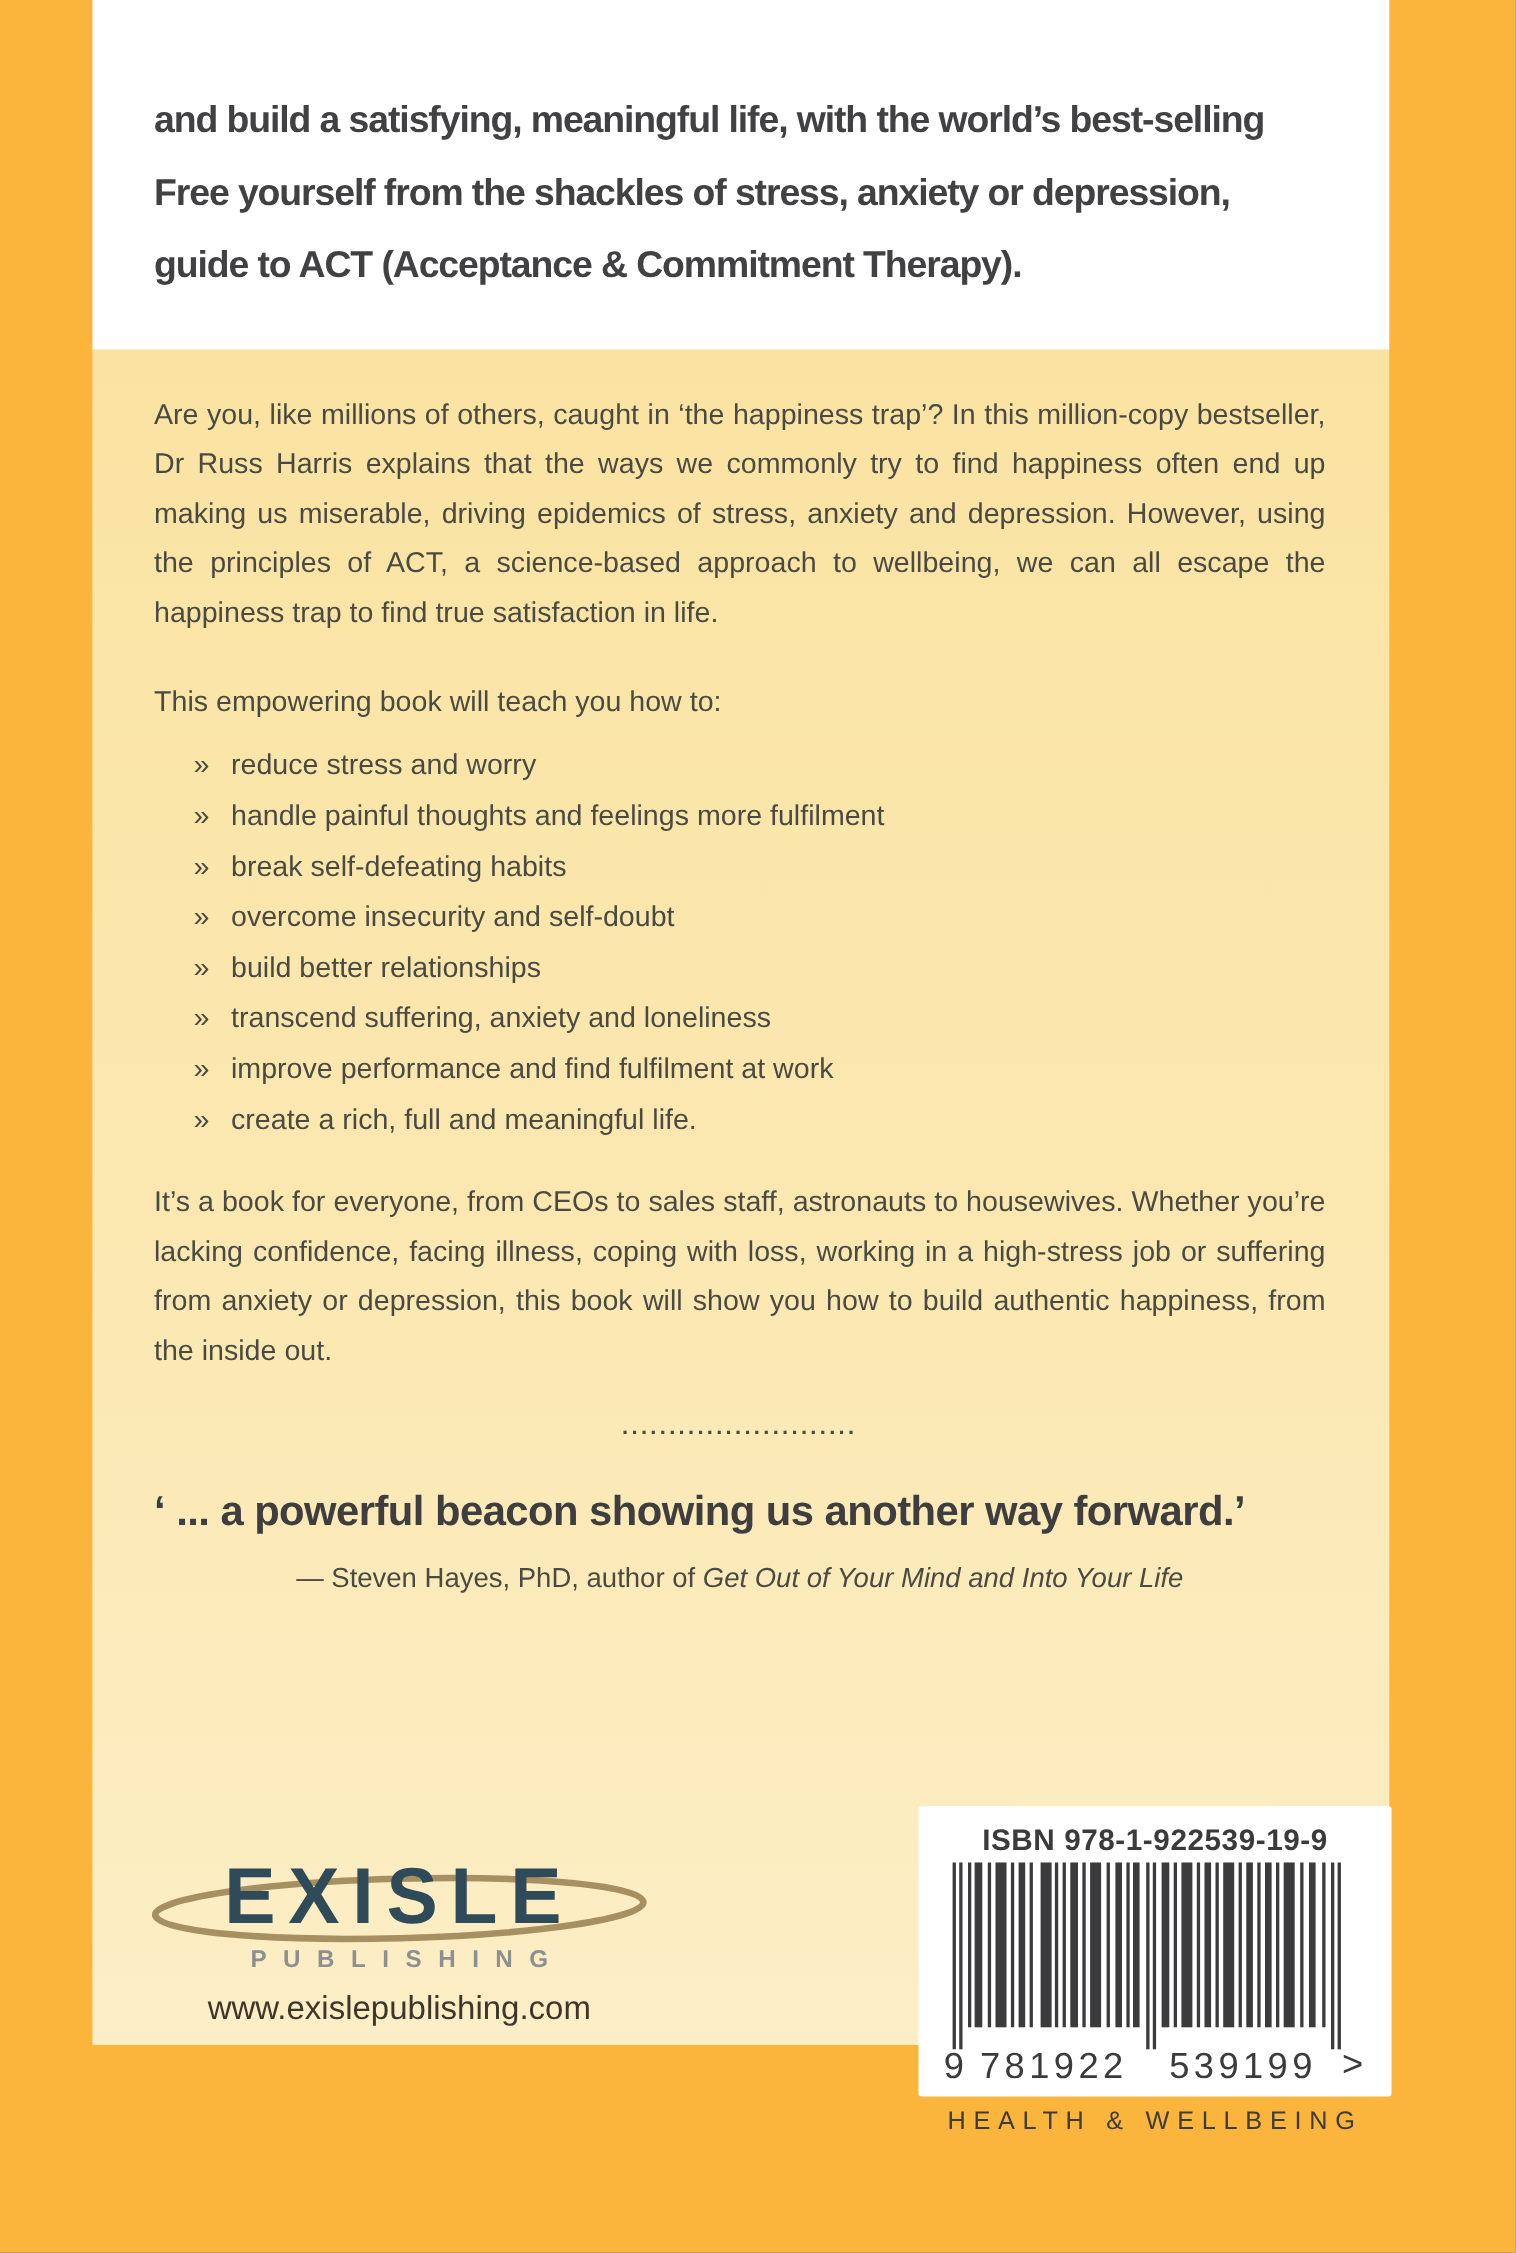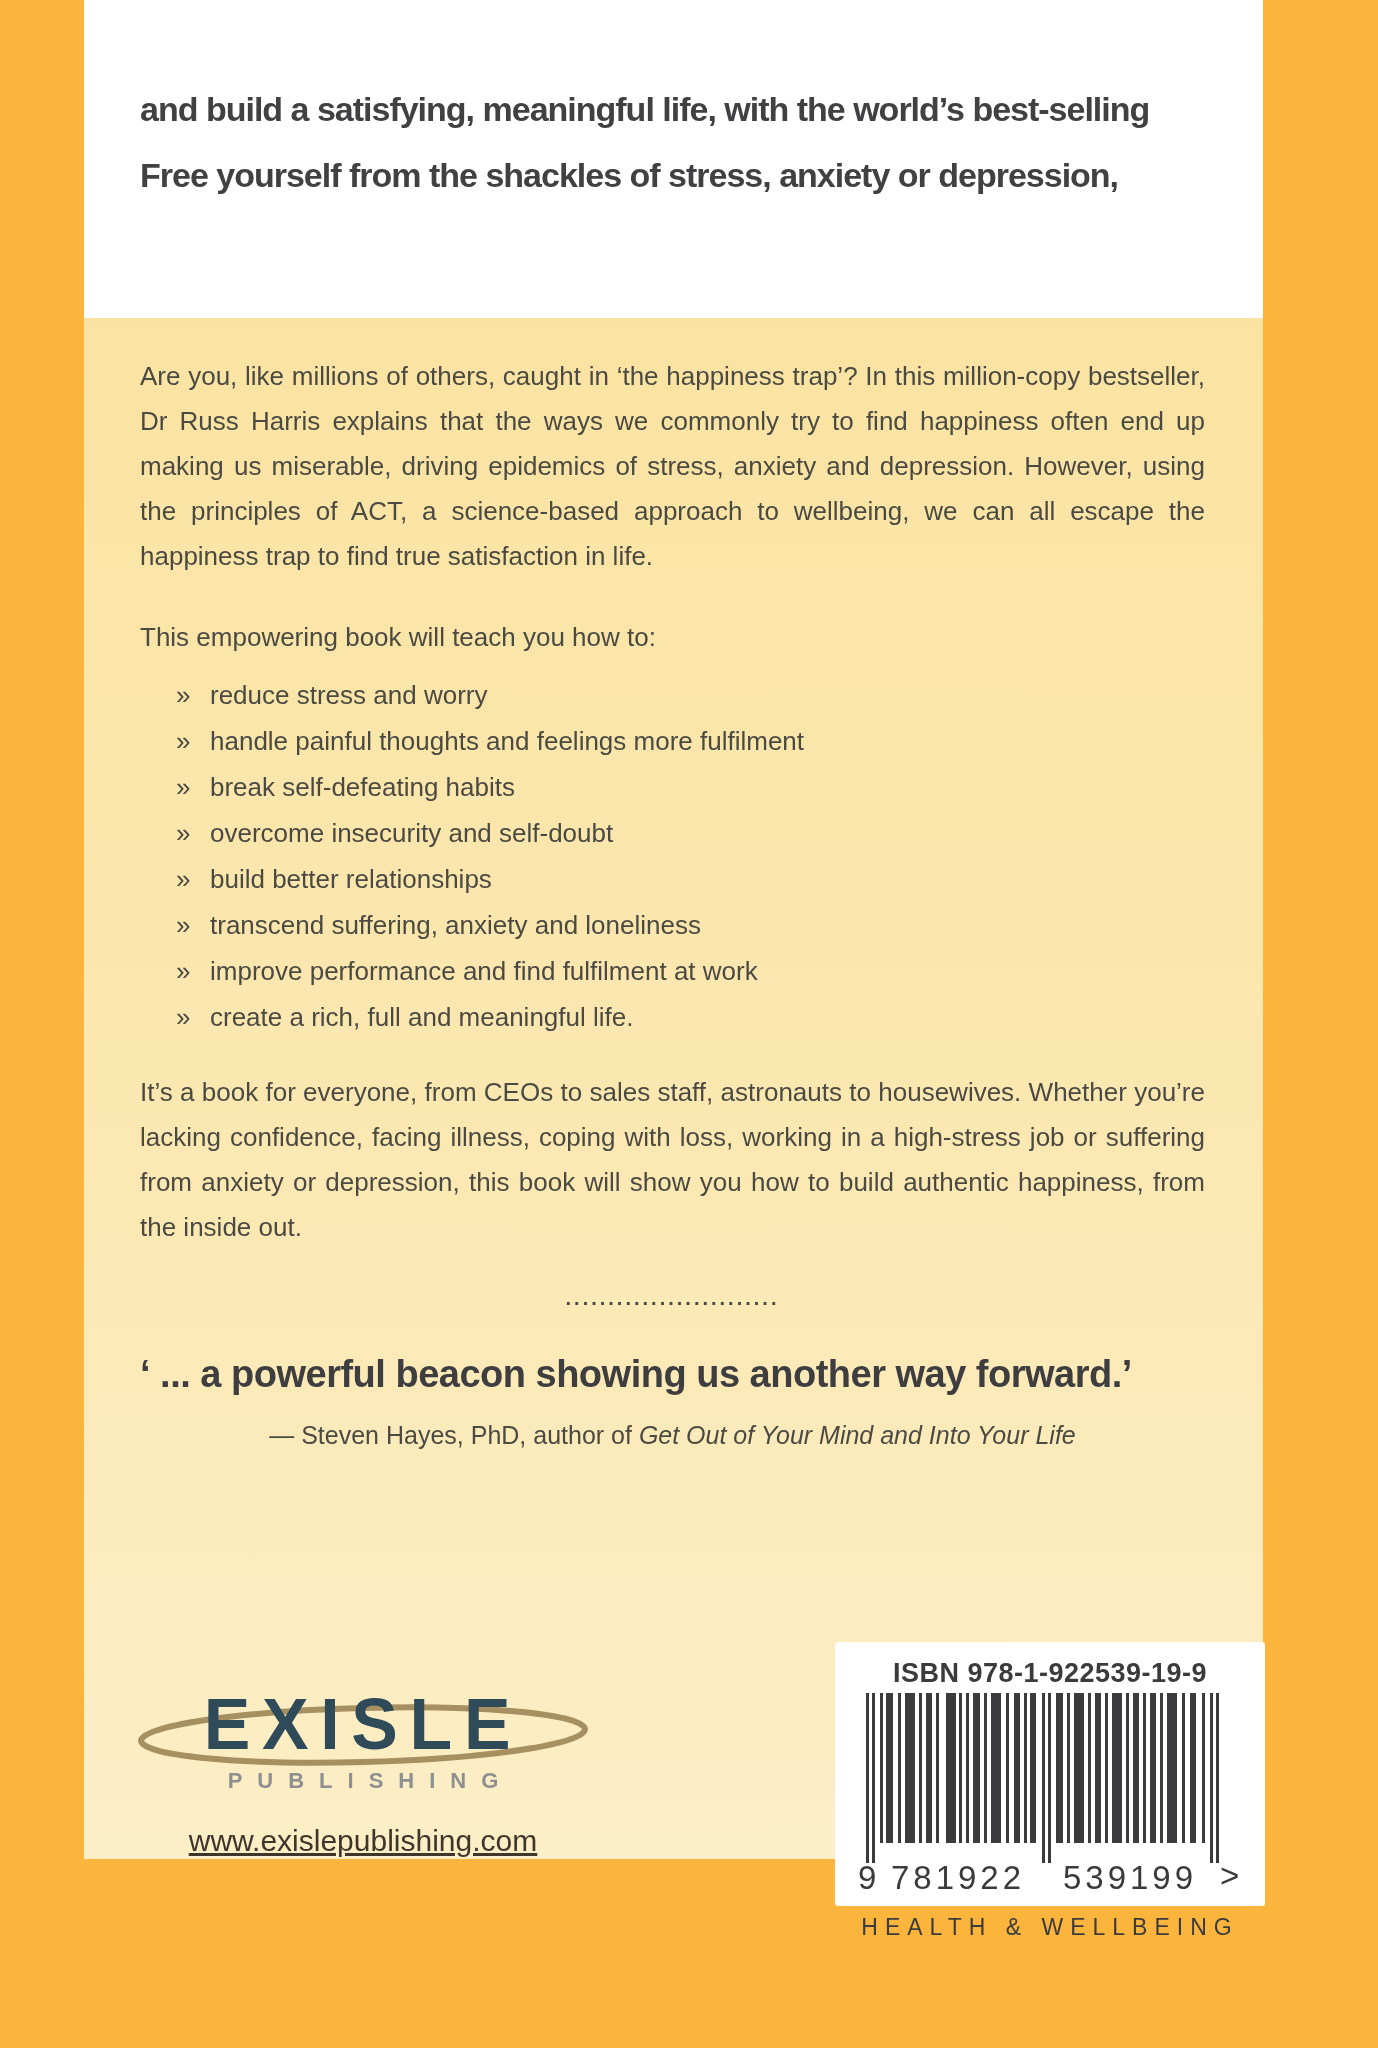--- a/index.html
+++ b/index.html
@@ -76,21 +76,21 @@
     transform:scaleX(0.97); transform-origin:center;
   }
   .logo-subtitle{
     position:relative;
     margin-top:8px;
     font-weight:bold; font-size:22px; letter-spacing:15px;
     color:#8D8F91; text-indent:15px;
   }
   .publisher-url{
     position:relative;
-    margin-top:30px; font-size:30px; color:#3E362B;text-decoration:underline;
+    margin-top:15px; font-size:30px; color:#3E362B;
   }
   
   .barcode-box{
     position:absolute; left:835px; top:1642px;
     width:430px; height:264px;
     background:#FFFFFF; border-radius:3px;
     box-sizing:border-box;
     text-align:center;
   }
   .isbn-label{
@@ -113,20 +113,21 @@
 <body>
 
 <div class="page">
 
   <div class="content-col">
 
     <div class="hero-panel">
       <div class="hero-heading">
         <div>and build a satisfying, meaningful life, with the world’s best-selling</div>
         <div>Free yourself from the shackles of stress, anxiety or depression,</div>
+        <div>guide to ACT (Acceptance &amp; Commitment Therapy).</div>
       </div>
     </div>
 
     <div class="blurb-panel">
       <p class="para p1">Are you, like millions of others, caught in ‘the happiness trap’? In this million-copy bestseller, Dr Russ Harris explains that the ways we commonly try to find happiness often end up making us miserable, driving epidemics of stress, anxiety and depression. However, using the principles of ACT, a science-based approach to wellbeing, we can all escape the happiness trap to find true satisfaction in life.</p>
 
       <div class="list-heading">This empowering book will teach you how to:</div>
 
       <div class="benefits">
         <div class="benefit-row">

